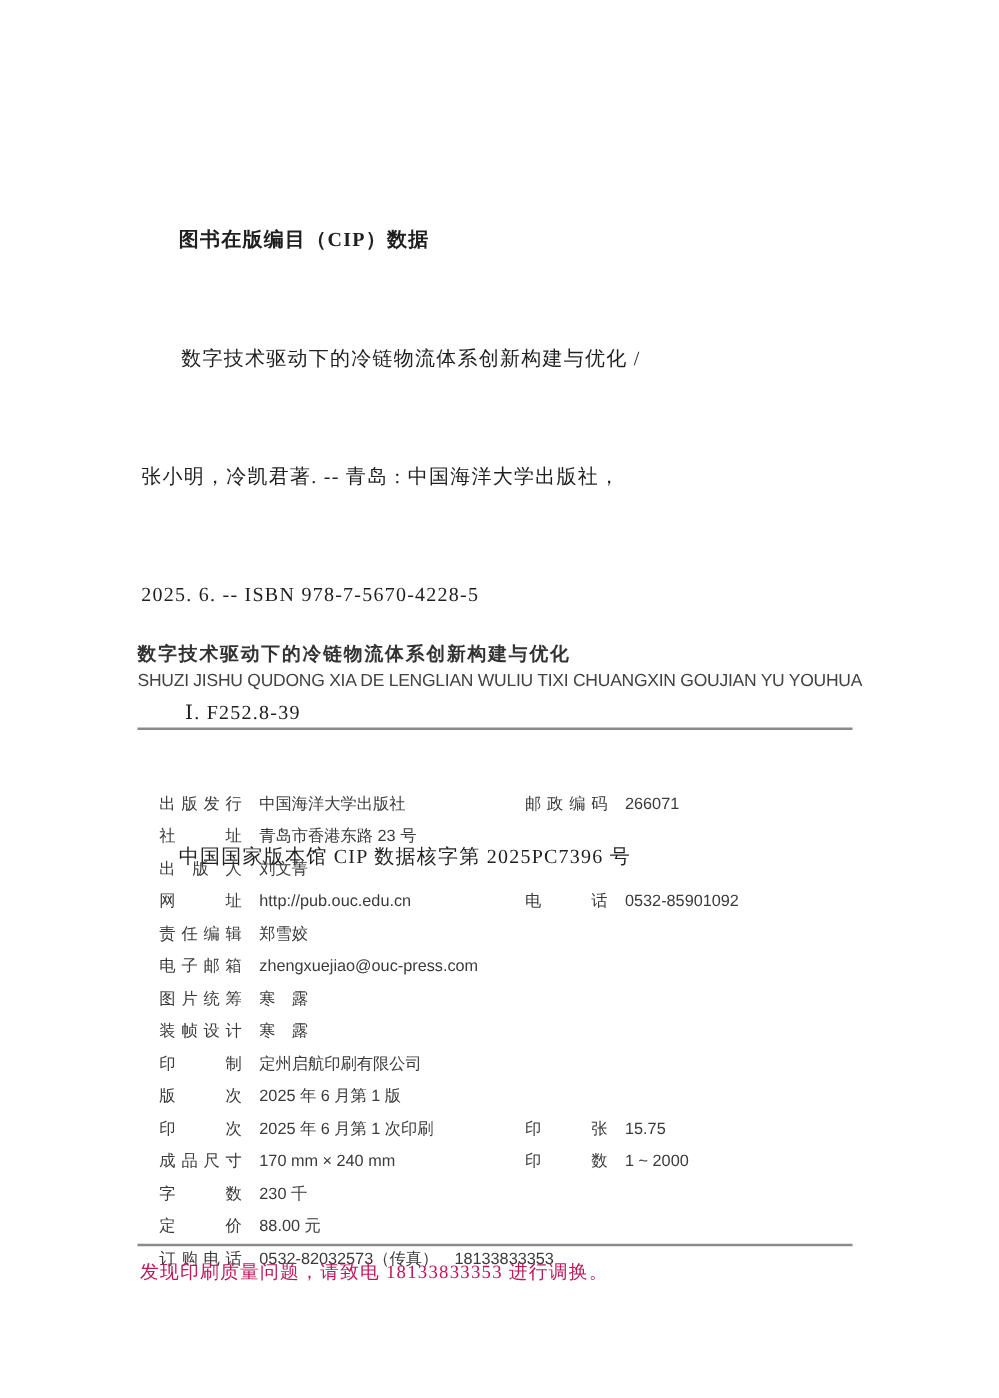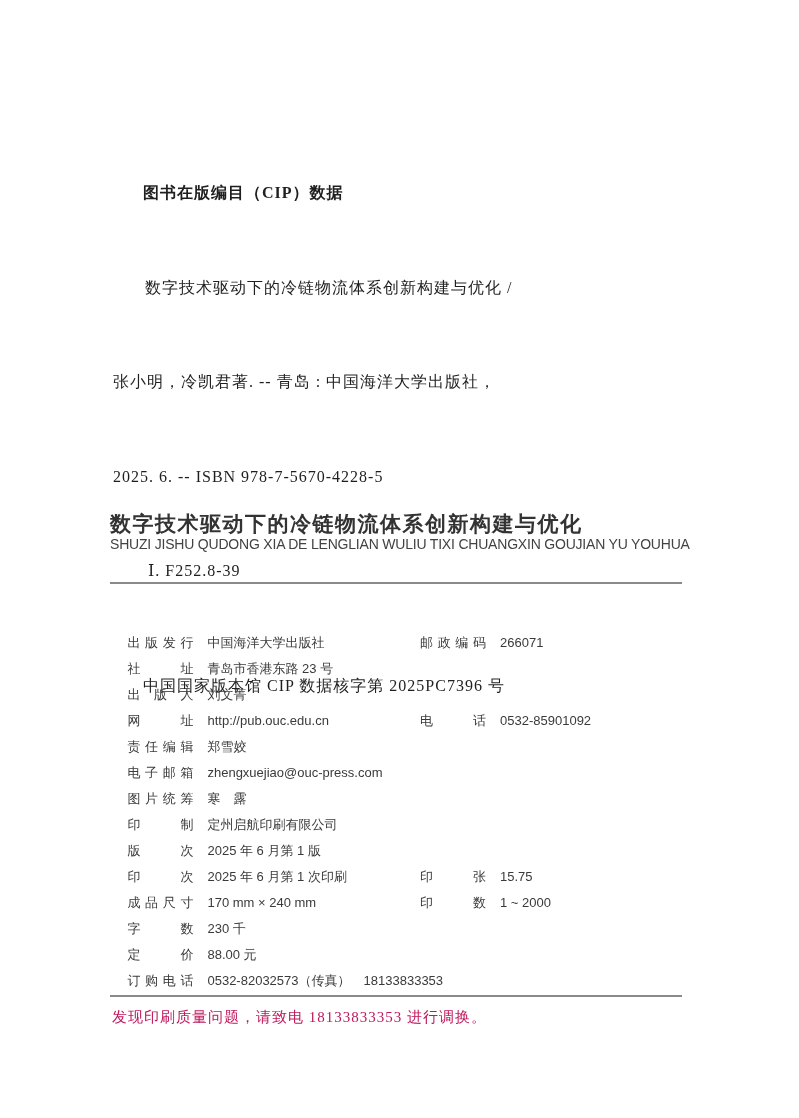--- a/index.html
+++ b/index.html
@@ -20,21 +20,21 @@
     white-space: pre;
   }
   .cip .l0 { font-weight: bold; padding-left: 30px; }
   .cip .l1 { padding-left: 32px; }
   .cip .l4 { padding-left: 35px; }
   .cip .l5 { padding-left: 30px; margin-top: 20px; }
 
   
   .title-block { position: absolute; left: 110px; top: 511px; }
   .book-title {
-    margin: 0; font-size: 21px; font-weight: bold;
+    margin: 0; font-size: 15px; font-weight: bold;
     letter-spacing: 1.5px; color: #333333; line-height: 25px;
   }
   .pinyin {
     font-size: 14px; letter-spacing: -0.2px;
     color: #424242; white-space: pre;
   }
 
   
   .rule { position: absolute; left: 110px; width: 572px; height: 2px; background: #8a8a8a; }
   .rule-top { top: 582px; }
@@ -119,20 +119,25 @@
     
     
   </div>
 
   <div class="row">
     <span class="lbl">图片统筹</span><span class="val">寒　露</span>
     
     
   </div>
 
+  <div class="row">
+    <span class="lbl">装帧设计</span><span class="val">寒　露</span>
+    
+    
+  </div>
 
   <div class="row">
     <span class="lbl">印制</span><span class="val">定州启航印刷有限公司</span>
     
     
   </div>
 
   <div class="row">
     <span class="lbl">版次</span><span class="val">2025 年 6 月第 1 版</span>
     

